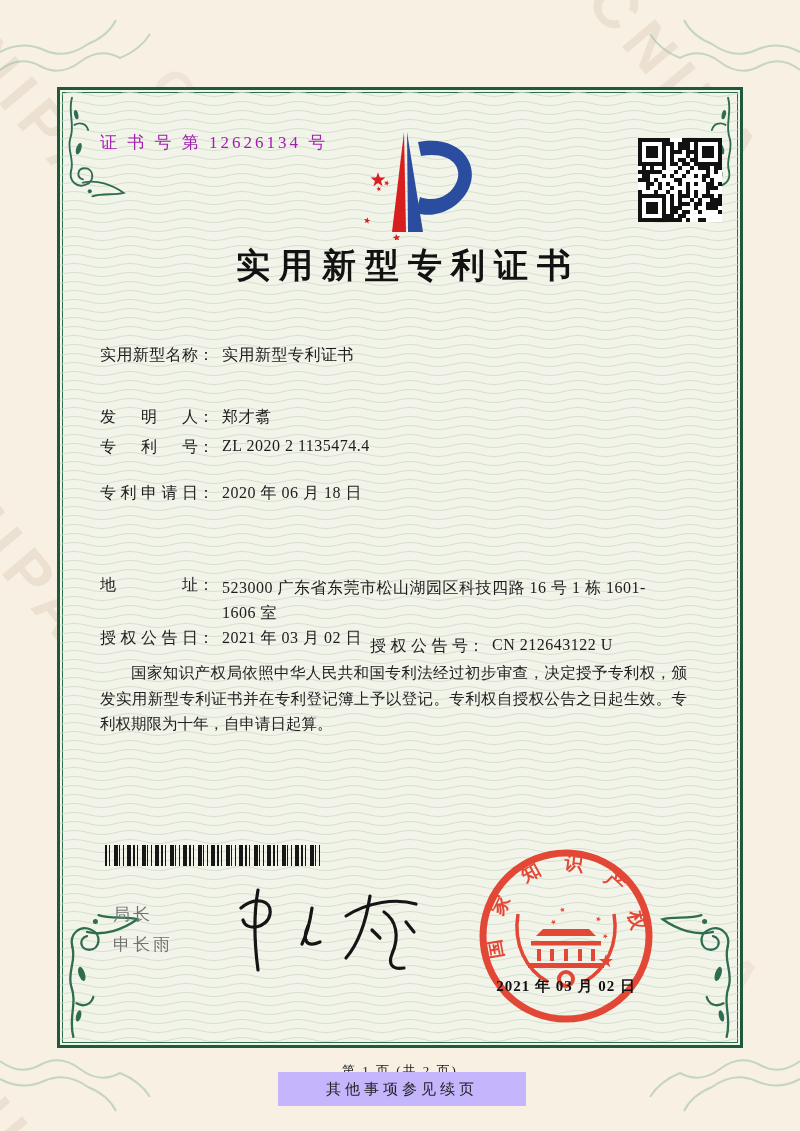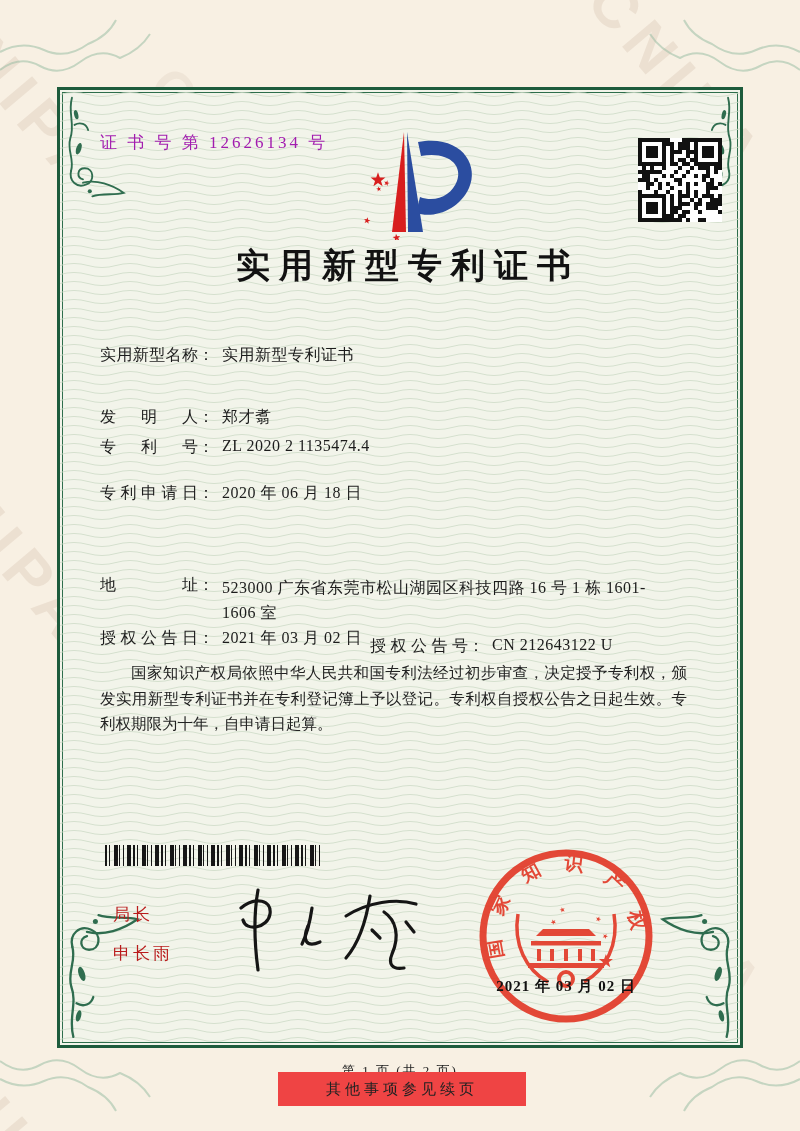--- a/index.html
+++ b/index.html
@@ -53,35 +53,35 @@
   }
   .paras p{margin:0 15px 11px 0;text-indent:2em;}
   .barcode{
     position:absolute;left:105px;top:845px;width:216px;height:21px;
     background:repeating-linear-gradient(90deg,
       #161616 0 2px,transparent 2px 4px,#161616 4px 5px,transparent 5px 9px,
       #161616 9px 13px,transparent 13px 14px,#161616 14px 15px,transparent 15px 18px,
       #161616 18px 19px,transparent 19px 22px,#161616 22px 26px,transparent 26px 28px);
   }
   .official{position:absolute;left:113px;top:903px;
-    font-family:"Liberation Sans","DejaVu Sans",sans-serif;font-size:17px;letter-spacing:3px;color:#b91c1c;}
-  .official .name{margin-top:16px;font-family:Liberation Serif, serif;}
+    font-family:"Liberation Sans","DejaVu Sans",sans-serif;font-size:17px;letter-spacing:3px;color:#737373;}
+  .official .name{margin-top:7px;font-family:Liberation Serif, serif;}
   .signature{position:absolute;left:228px;top:878px;}
   .seal{position:absolute;left:478px;top:848px;}
   .seal-date{
     position:absolute;left:478px;top:977px;width:176px;text-align:center;
     font-size:15px;font-weight:bold;letter-spacing:1px;color:#111;
   }
   .page-num{
     position:absolute;left:0;top:1026px;width:800px;text-align:center;
     font-size:13px;letter-spacing:2px;color:#222;margin-top:36px;
   }
   .cont-note{
     position:absolute;left:278px;top:1072px;width:248px;height:34px;
-    background:#ef4444;display:flex;align-items:center;justify-content:center;
+    background:#c4b5fd;display:flex;align-items:center;justify-content:center;
     font-size:15px;letter-spacing:4px;color:#222;
   }
 </style>
 </head>
 <body>
 
 <div class="page">
 
   <div class="wm" style="left:-30px;top:-20px;">CNIPA</div>
   <div class="wm" style="left:185px;top:55px;font-size:54px;opacity:.15;">CNIPA</div>

